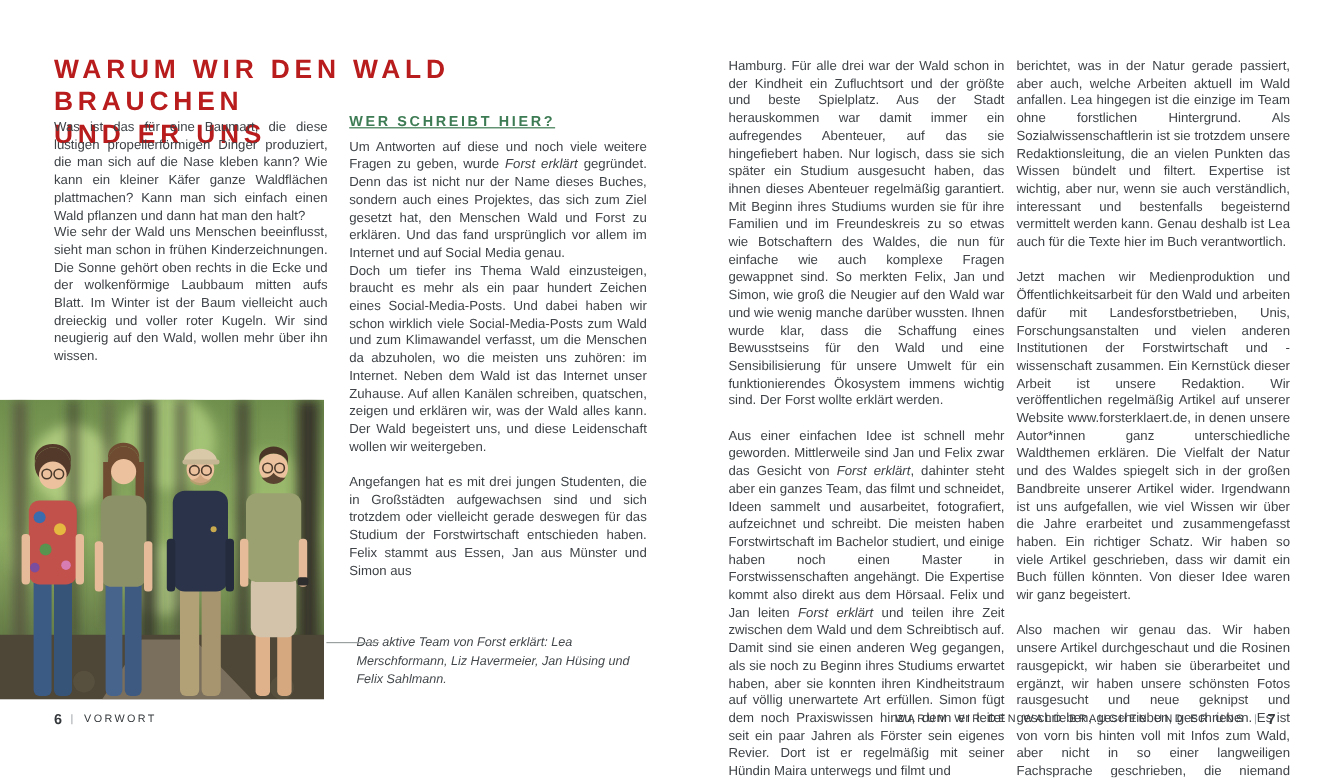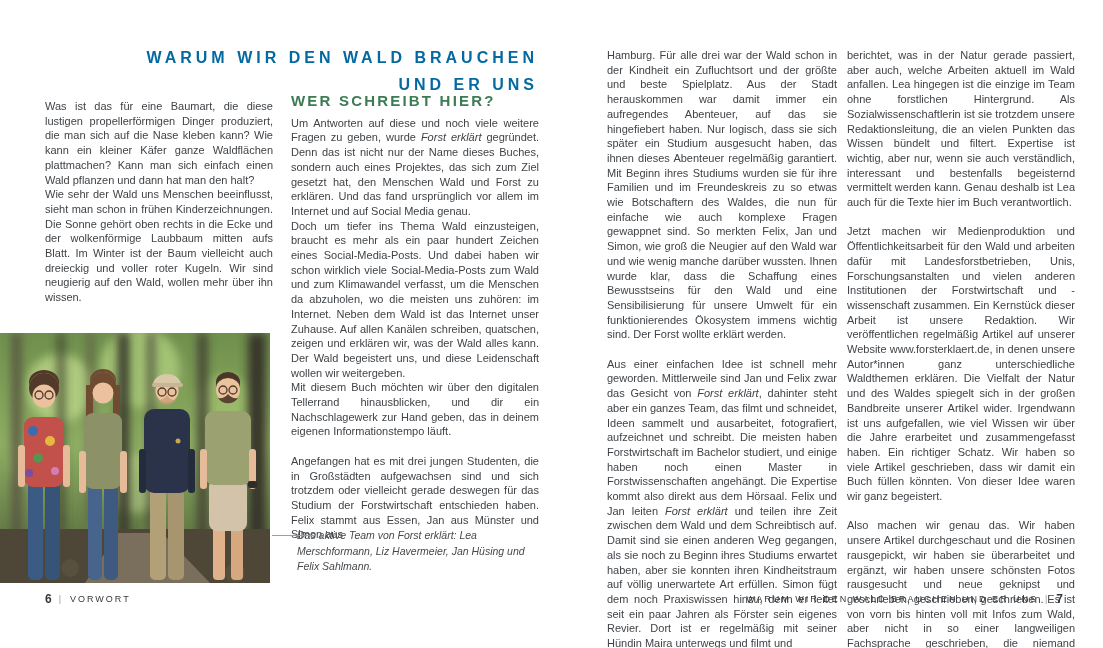--- a/index.html
+++ b/index.html
@@ -2,37 +2,38 @@
 <html lang="de"><head>
 <meta charset="utf-8">
 <style>
   html,body{margin:0;padding:0;background:#ffffff;}
   .canvas{
     position:relative;width:1103px;height:648px;background:#ffffff;overflow:hidden;
     font-family:"Liberation Sans",sans-serif;color:#3f4347;
   }
   .chapter-title{
     position:absolute;left:45px;top:44px;width:493px;margin:0;
-    text-align:right;color:#0369a1;font-size:16px;font-weight:bold;
+    text-align:left;color:#b91c1c;font-size:22px;font-weight:bold;
     letter-spacing:4px;line-height:27px;
   }
   .body-col{
     position:absolute;text-align:justify;font-size:11px;line-height:14.7px;
     color:#3f4347;hyphens:auto;
   }
   .body-col p{margin:0;}
   .body-col p.gap{margin-top:14.7px;}
   .body-col i{font-style:italic;}
   .col1{left:45px;top:99px;width:228px;}
   .col2{left:291px;top:94px;width:248px;}
   .col3{left:607px;top:48px;width:230px;}
   .col4{left:847px;top:48px;width:228px;}
   .section-heading{
-    margin:0 0 7px 0;color:#3c7b53;font-size:15px;font-weight:bold;
+    margin:0 0 7px 0;color:#3c7b53;font-size:12px;font-weight:bold;
     letter-spacing:2.2px;
+    text-decoration:underline;
   }
   .photo{
     position:absolute;left:0;top:333px;width:270px;height:250px;overflow:hidden;
   }
   .photo svg{display:block;}
   .caption{
     position:absolute;left:272px;top:528px;width:268px;
     font-style:italic;font-size:10.5px;line-height:15.5px;color:#45494c;
   }
   .caption .rule{
@@ -160,21 +161,20 @@
         <circle cx="223" cy="57" r="4" fill="none" stroke="#4a3a2c" stroke-width="1.3"></circle>
         <circle cx="233" cy="57" r="4" fill="none" stroke="#4a3a2c" stroke-width="1.3"></circle>
       </g>
     </svg>
   </div>
 
   <div class="body-col col2">
     <h2 class="section-heading">WER SCHREIBT HIER?</h2>
     <p><span>Um Antworten auf diese und noch viele weitere Fragen zu geben, wurde </span><i>Forst erklärt</i><span> gegründet. Denn das ist nicht nur der Name dieses Buches, sondern auch eines Projektes, das sich zum Ziel gesetzt hat, den Menschen Wald und Forst zu erklären. Und das fand ursprünglich vor allem im Internet und auf Social Media genau.</span></p>
     <p><span>Doch um tiefer ins Thema Wald einzusteigen, braucht es mehr als ein paar hundert Zeichen eines Social-Media-Posts. Und dabei haben wir schon wirklich viele Social-Media-Posts zum Wald und zum Klimawandel verfasst, um die Menschen da abzuholen, wo die meisten uns zuhören: im Internet. Neben dem Wald ist das Internet unser Zuhause. Auf allen Kanälen schreiben, quatschen, zeigen und erklären wir, was der Wald alles kann. Der Wald begeistert uns, und diese Leidenschaft wollen wir weitergeben.</span></p>
-    <p><span>Mit diesem Buch möchten wir über den digitalen Tellerrand hinausblicken, und dir ein Nachschlagewerk zur Hand geben, das in deinem eigenen Informationstempo läuft.</span></p>
     <p class="gap"><span>Angefangen hat es mit drei jungen Studenten, die in Großstädten aufgewachsen sind und sich trotzdem oder vielleicht gerade deswegen für das Studium der Forstwirtschaft entschieden haben. Felix stammt aus Essen, Jan aus Münster und Simon aus</span></p>
   </div>
 
   <div class="caption">
     <span class="rule"></span>
     <p><span>Das aktive Team von </span><i>Forst erklärt</i><span>: Lea Merschformann, Liz Havermeier, Jan Hüsing und Felix Sahlmann.</span></p>
   </div>
 
   <div class="page-footer footer-left">
     <span class="pagenum">6</span><span class="divider">|</span><span>VORWORT</span>

